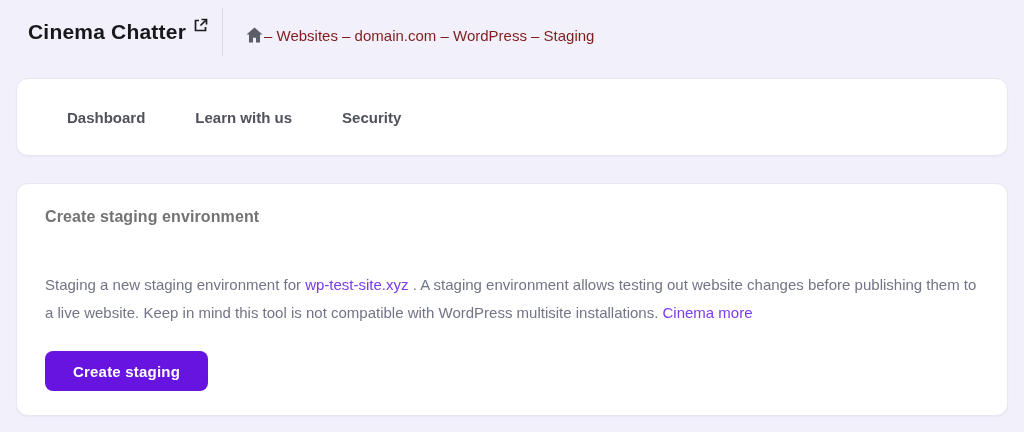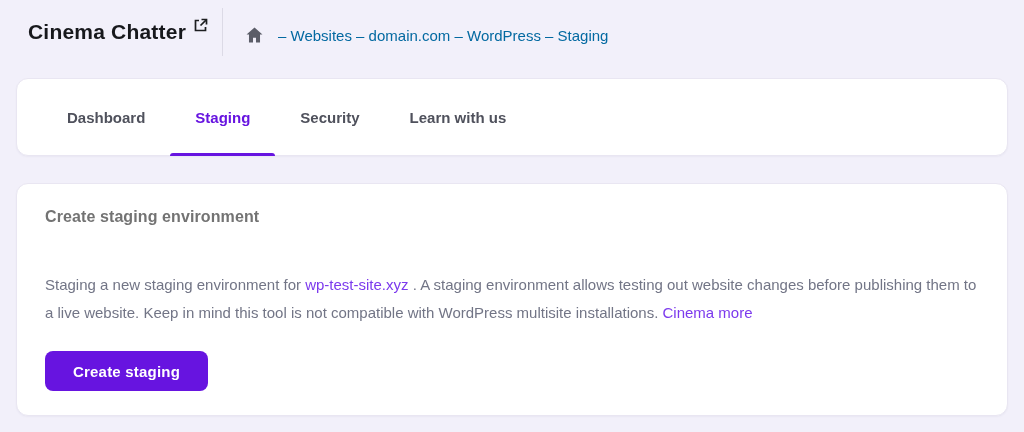--- a/index.html
+++ b/index.html
@@ -38,23 +38,23 @@
   .header-divider {
     width: 1px;
     height: 48px;
     background: #dcdae6;
     margin: 0 23px 0 14px;
     flex-shrink: 0;
   }
   .breadcrumb {
     display: flex;
     align-items: center;
-    gap: 15px;
+    gap: 1px;
     margin-top: 7px;
-    color: #0369a1;
+    color: #7f1d1d;
     font-size: 15px;
     cursor: pointer;
   }
   .home-icon { display: inline-flex; margin-top: -2px; }
 
   
   .card {
     background: #ffffff;
     border: 1px solid #e9e6f2;
     border-radius: 12px;
@@ -155,23 +155,22 @@
       <svg width="17" height="16" viewBox="0 0 16 15">
         <path d="M8 0.5 L15.5 7 H13.2 V14.5 H9.4 V10.2 H6.6 V14.5 H2.8 V7 H0.5 Z" fill="#5b5d68"></path>
       </svg>
     </span>
     <span>– Websites – domain.com – WordPress – Staging</span>
   </div>
 </div>
 
 <div class="card tabs-card">
   <div class="tab">Dashboard</div>
-  <div class="tab active">Staging</div>
+  <div class="tab">Learn with us</div>
   <div class="tab">Security</div>
-  <div class="tab">Learn with us</div>
 </div>
 
 <div class="card staging-card">
   <div class="card-title">Create staging environment</div>
   <div class="card-desc">
     <span>Staging a new staging environment for </span><a class="link">wp-test-site.xyz</a><span> . A staging environment allows testing out website changes before publishing them to a live website. Keep in mind this tool is not compatible with WordPress multisite installations. </span><a class="link">Cinema more</a>
   </div>
   <button class="btn-primary">Create staging</button>
 </div>
 

